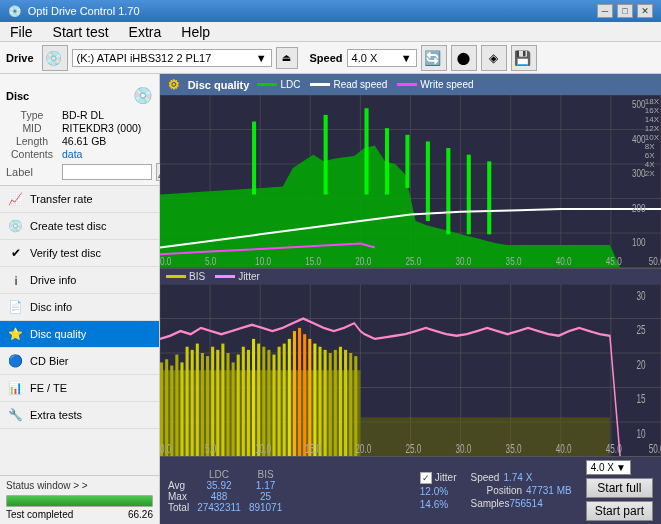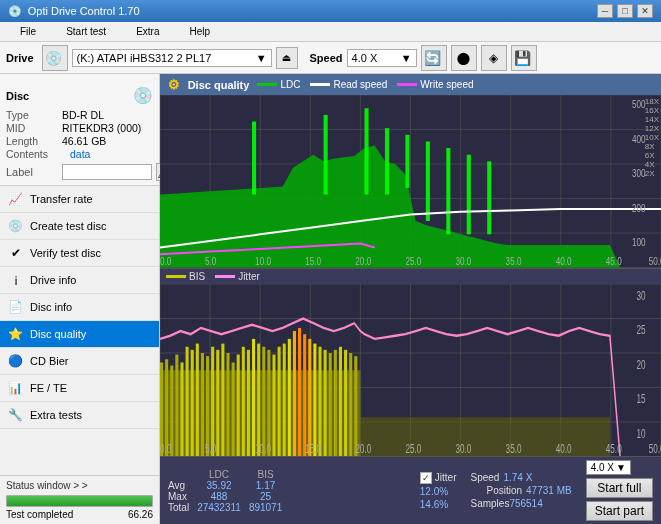--- a/index.html
+++ b/index.html
@@ -26,21 +26,21 @@
     
     .menu-bar {
       background: #f0f0f0;
       height: 20px;
       display: flex;
       align-items: center;
       padding: 0 4px;
       border-bottom: 1px solid #ccc;
       gap: 8px;
     }
-    .menu-item { font-size: 10px; padding: 2px 6px; cursor: pointer; margin-left: 10px; }
+    .menu-item { font-size: 14px; padding: 2px 6px; cursor: pointer; }
 
     
     .toolbar {
       background: #f5f5f5;
       height: 32px;
       display: flex;
       align-items: center;
       padding: 0 6px;
       border-bottom: 1px solid #ccc;
       gap: 4px;
@@ -70,24 +70,24 @@
 
     
     .disc-info-panel {
       padding: 4px 6px;
       border-bottom: 1px solid #ccc;
       background: #f5f5f5;
     }
     .disc-info-header { display: flex; align-items: center; justify-content: space-between; margin-bottom: 4px; margin-top: 8px; }
     .disc-info-title { font-weight: bold; font-size: 11px; }
     .disc-icon { font-size: 16px; color: #555; }
-    .disc-row { display: flex; gap: 4px; margin: 1px 0; font-size: 10.5px; }
+    .disc-row { display: flex; gap: 4px; margin: 1px 0; font-size: 10.5px; text-align: center; }
     .disc-row-label { color: #555; width: 52px; flex-shrink: 0; }
     .disc-row-value { color: #000; }
-    .disc-row-value.blue { color: #0066cc; margin-left: 8px; }
+    .disc-row-value.blue { color: #0066cc; }
     .label-row { display: flex; align-items: center; gap: 4px; margin-top: 3px; }
     .label-input { border: 1px solid #aaa; width: 90px; height: 16px; font-size: 10px; padding: 0 2px; }
     .label-btn { width: 18px; height: 18px; background: #e8e8e8; border: 1px solid #aaa; display: flex; align-items: center; justify-content: center; cursor: pointer; font-size: 11px; }
 
     
     .nav-items { flex: 1; }
     .nav-item {
       display: flex; align-items: center; gap: 6px;
       padding: 5px 8px; cursor: pointer; font-size: 11px;
       border-bottom: 1px solid #ddd;

